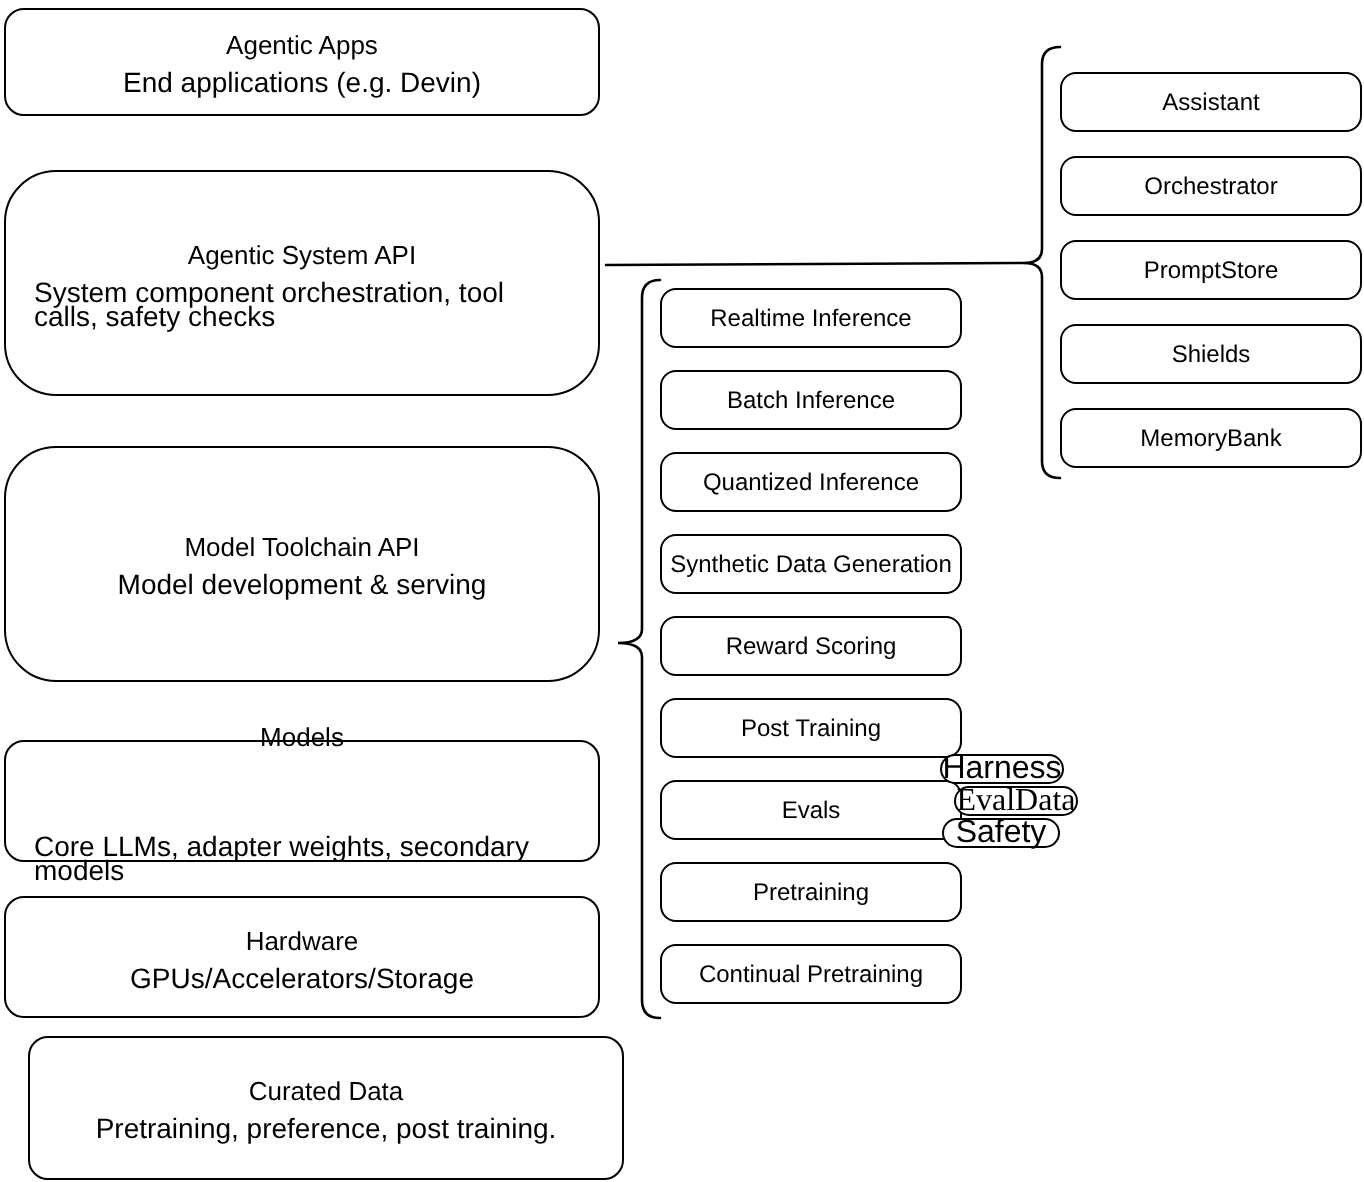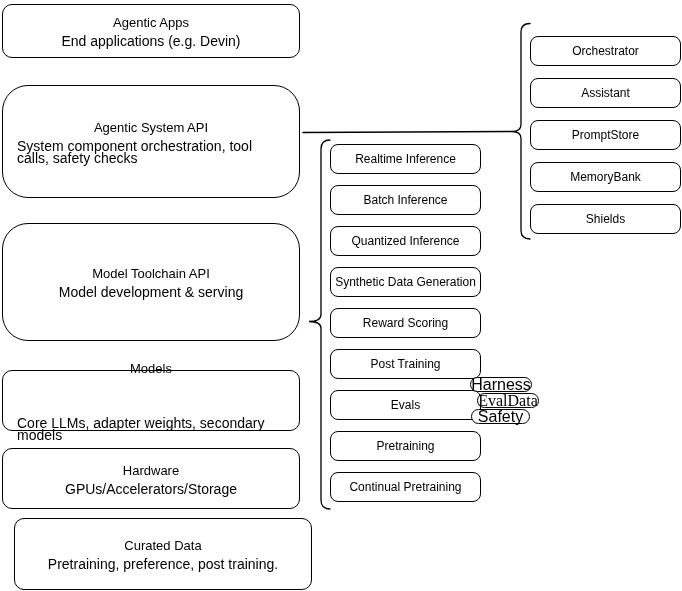--- a/index.html
+++ b/index.html
@@ -144,24 +144,24 @@
     <div class="nbox">Quantized Inference</div>
     <div class="nbox">Synthetic Data Generation</div>
     <div class="nbox">Reward Scoring</div>
     <div class="nbox">Post Training</div>
     <div class="nbox">Evals</div>
     <div class="nbox">Pretraining</div>
     <div class="nbox">Continual Pretraining</div>
   </div>
 
   <div class="right-col">
+    <div class="nbox">Assistant</div>
     <div class="nbox">Orchestrator</div>
-    <div class="nbox">Assistant</div>
     <div class="nbox">PromptStore</div>
+    <div class="nbox">Shields</div>
     <div class="nbox">MemoryBank</div>
-    <div class="nbox">Shields</div>
   </div>
 
   <div class="pill pill0">Harness</div>
   <div class="pill pill1">EvalData</div>
   <div class="pill pill2">Safety</div>
 
 </div>
 
 </body></html>

